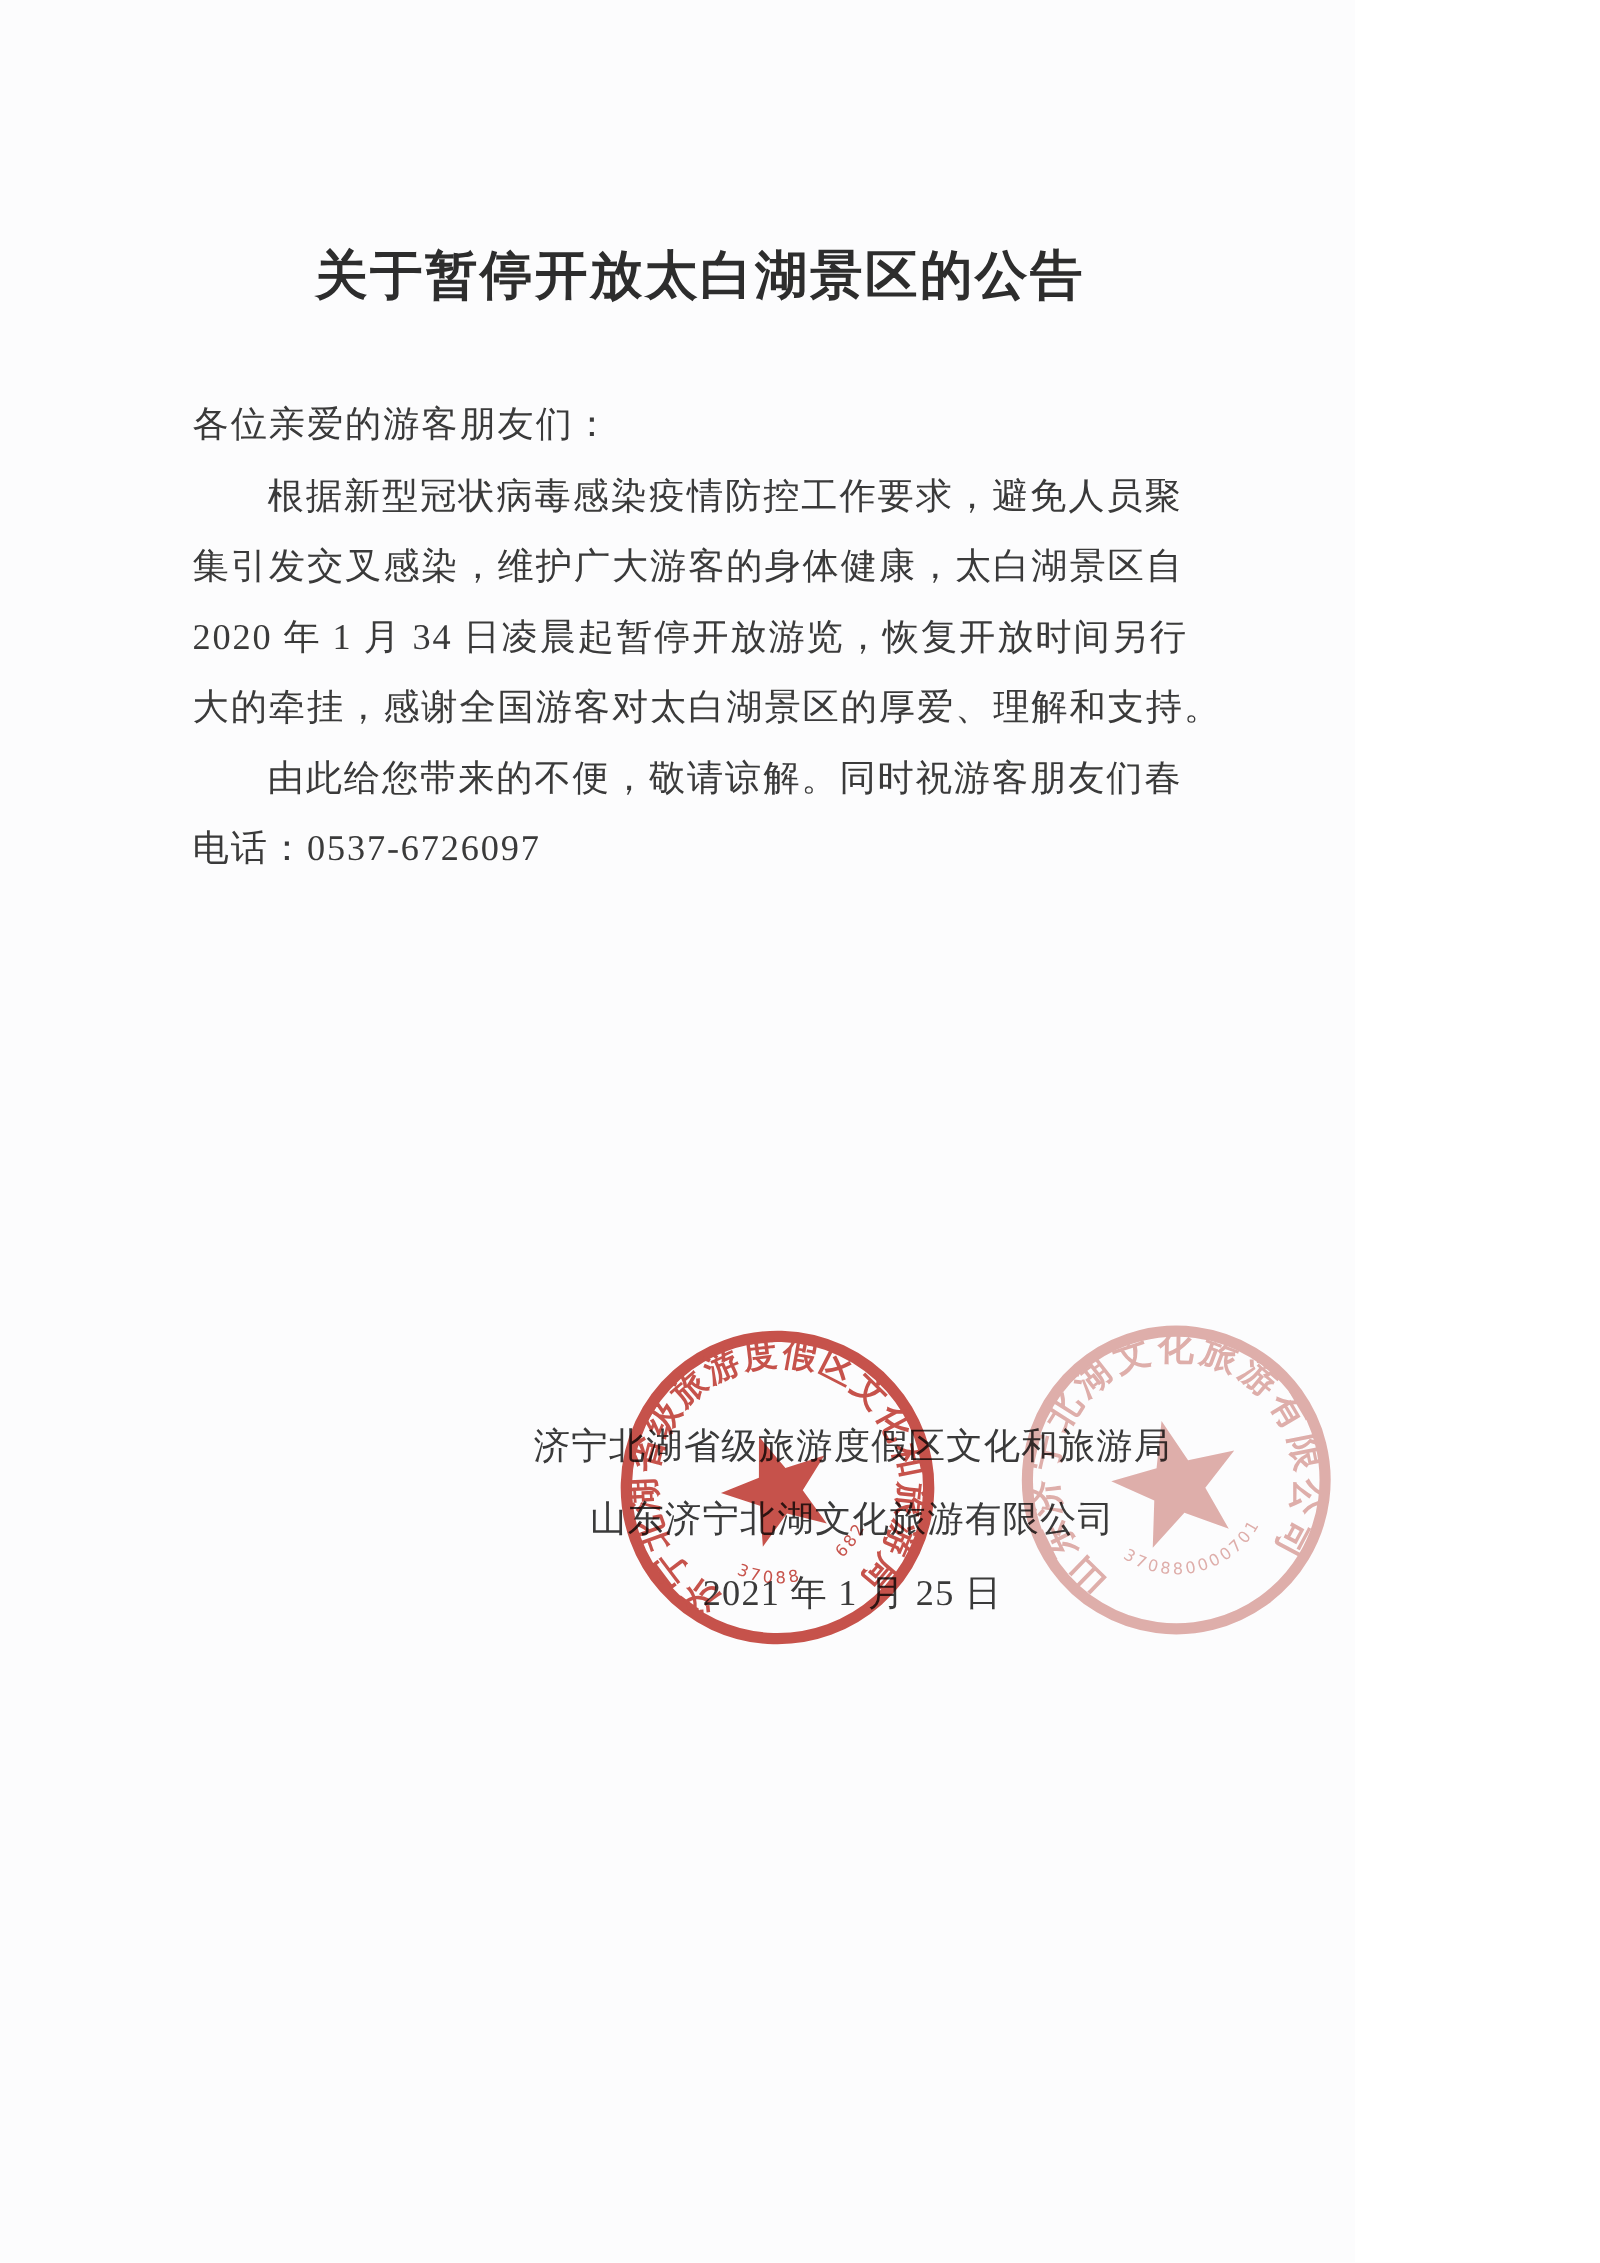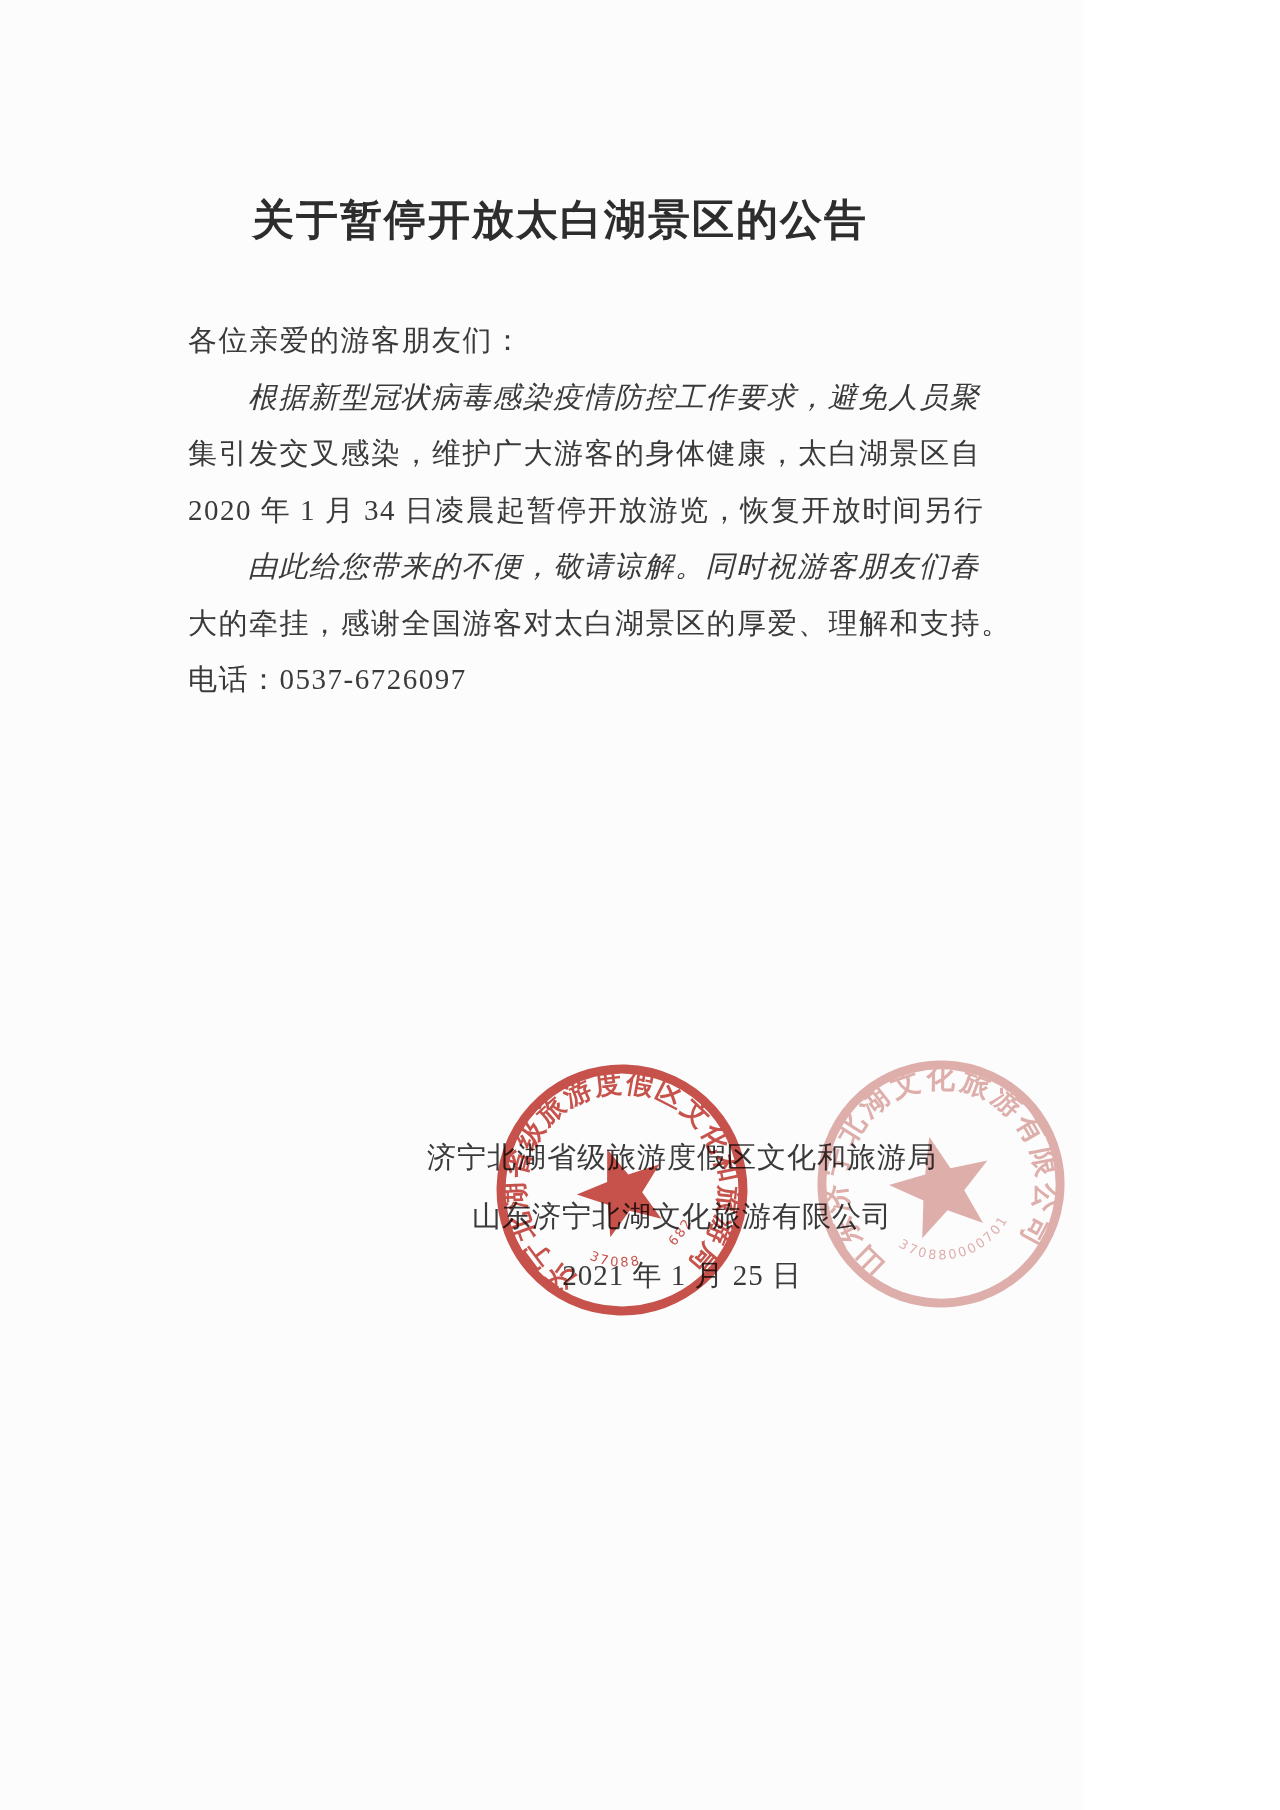--- a/index.html
+++ b/index.html
@@ -13,30 +13,30 @@
   }
   .doc-title{
     position:absolute;
     left:170px;top:192px;width:780px;
     text-align:center;
     font-size:42px;font-weight:bold;
     letter-spacing:2px;color:#2d2d2d;
   }
   .body-block{
     position:absolute;
-    left:188px;top:312px;width:784px;
+    left:154px;top:312px;width:784px;
   }
   .line{
     font-size:29px;
     line-height:56.5px;
     letter-spacing:1.5px;
     white-space:nowrap;
     color:#3a3a3a;
   }
-  .line.indent{padding-left:60px;font-style:italic;}
+  .line.indent{padding-left:60px;}
   .signature{
     position:absolute;
     left:398px;top:1128px;width:568px;
     text-align:center;
     z-index:1;
   }
   .sig-line{
     font-size:29px;
     line-height:59px;
     letter-spacing:1px;
@@ -74,22 +74,22 @@
 
 <div class="page">
 
   <div class="doc-title">关于暂停开放太白湖景区的公告</div>
 
   <div class="body-block">
     <div class="line">各位亲爱的游客朋友们：</div>
     <div class="line indent">根据新型冠状病毒感染疫情防控工作要求，避免人员聚</div>
     <div class="line">集引发交叉感染，维护广大游客的身体健康，太白湖景区自</div>
     <div class="line">2020 年 1 月 34 日凌晨起暂停开放游览，恢复开放时间另行</div>
+    <div class="line">大的牵挂，感谢全国游客对太白湖景区的厚爱、理解和支持。</div>
     <div class="line indent">由此给您带来的不便，敬请谅解。同时祝游客朋友们春</div>
-    <div class="line">大的牵挂，感谢全国游客对太白湖景区的厚爱、理解和支持。</div>
     <div class="line">电话：0537-6726097</div>
   </div>
 
   <div class="signature">
     <div class="sig-line">济宁北湖省级旅游度假区文化和旅游局</div>
     <div class="sig-line">山东济宁北湖文化旅游有限公司</div>
     <div class="sig-line">2021 年 1 月 25 日</div>
   </div>
 
   <svg class="stamp stamp-left" viewBox="0 0 260 260" width="262" height="262">

